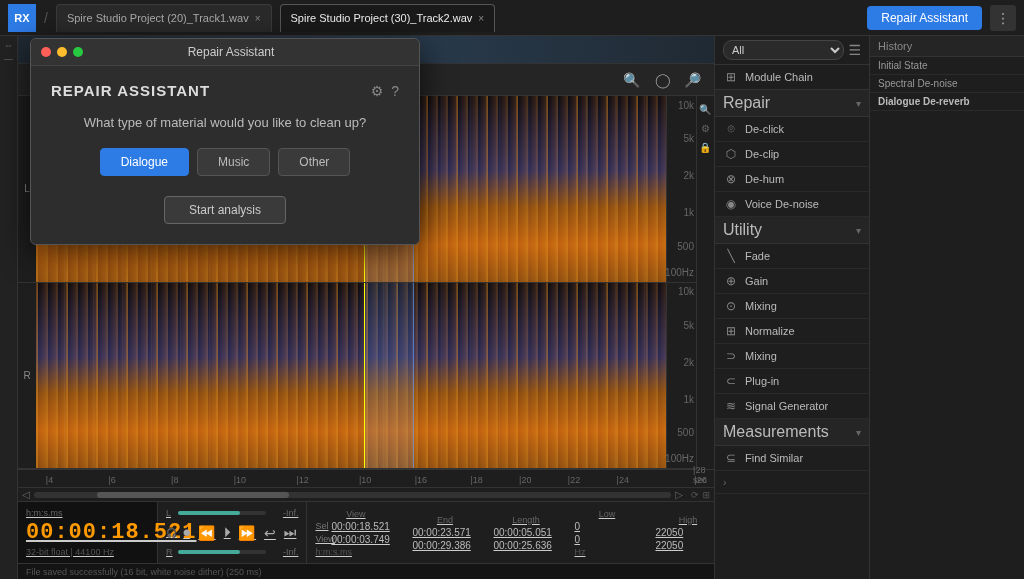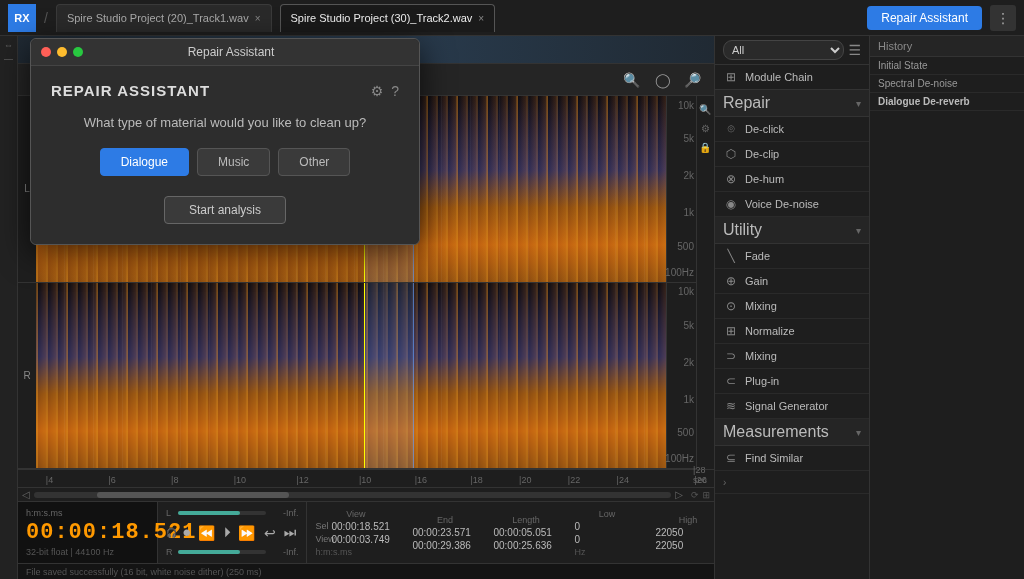--- a/index.html
+++ b/index.html
@@ -311,20 +311,21 @@
       color: #666;
     }
 
     
     #transport {
       height: 62px;
       background: #1e1e1e;
       border-top: 1px solid #333;
       display: flex;
       align-items: stretch;
+      text-decoration: underline;
     }
 
     #timecode {
       width: 140px;
       background: #111;
       border-right: 1px solid #333;
       display: flex;
       flex-direction: column;
       justify-content: center;
       padding: 4px 8px;

